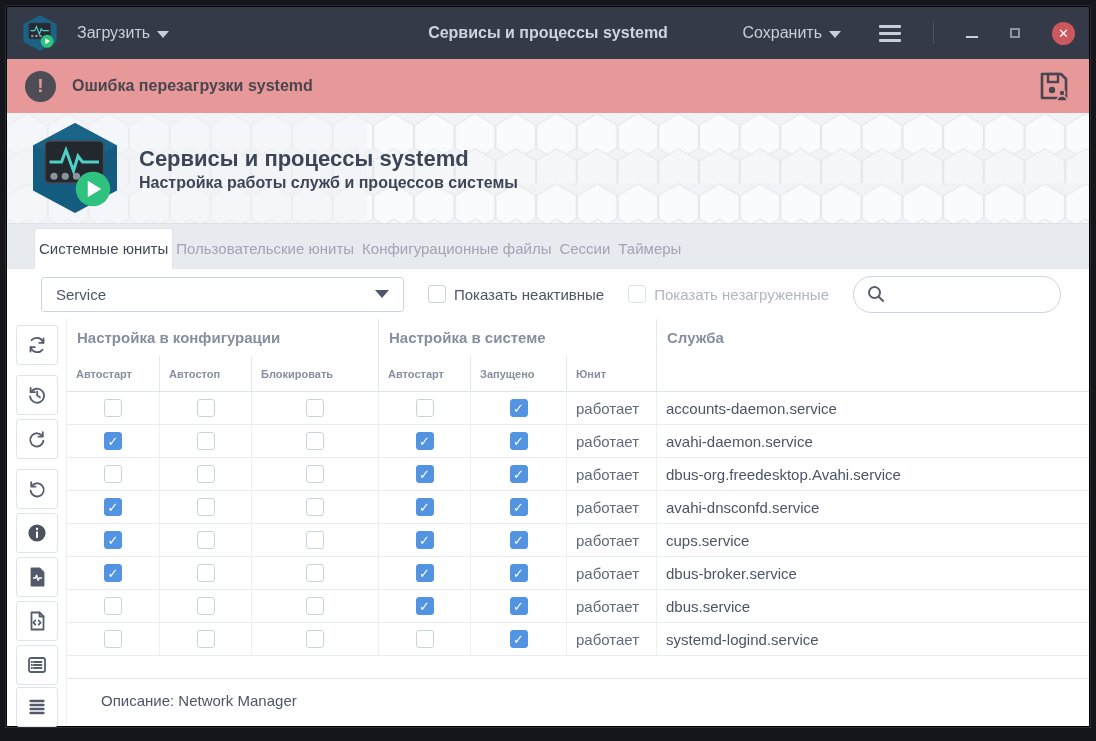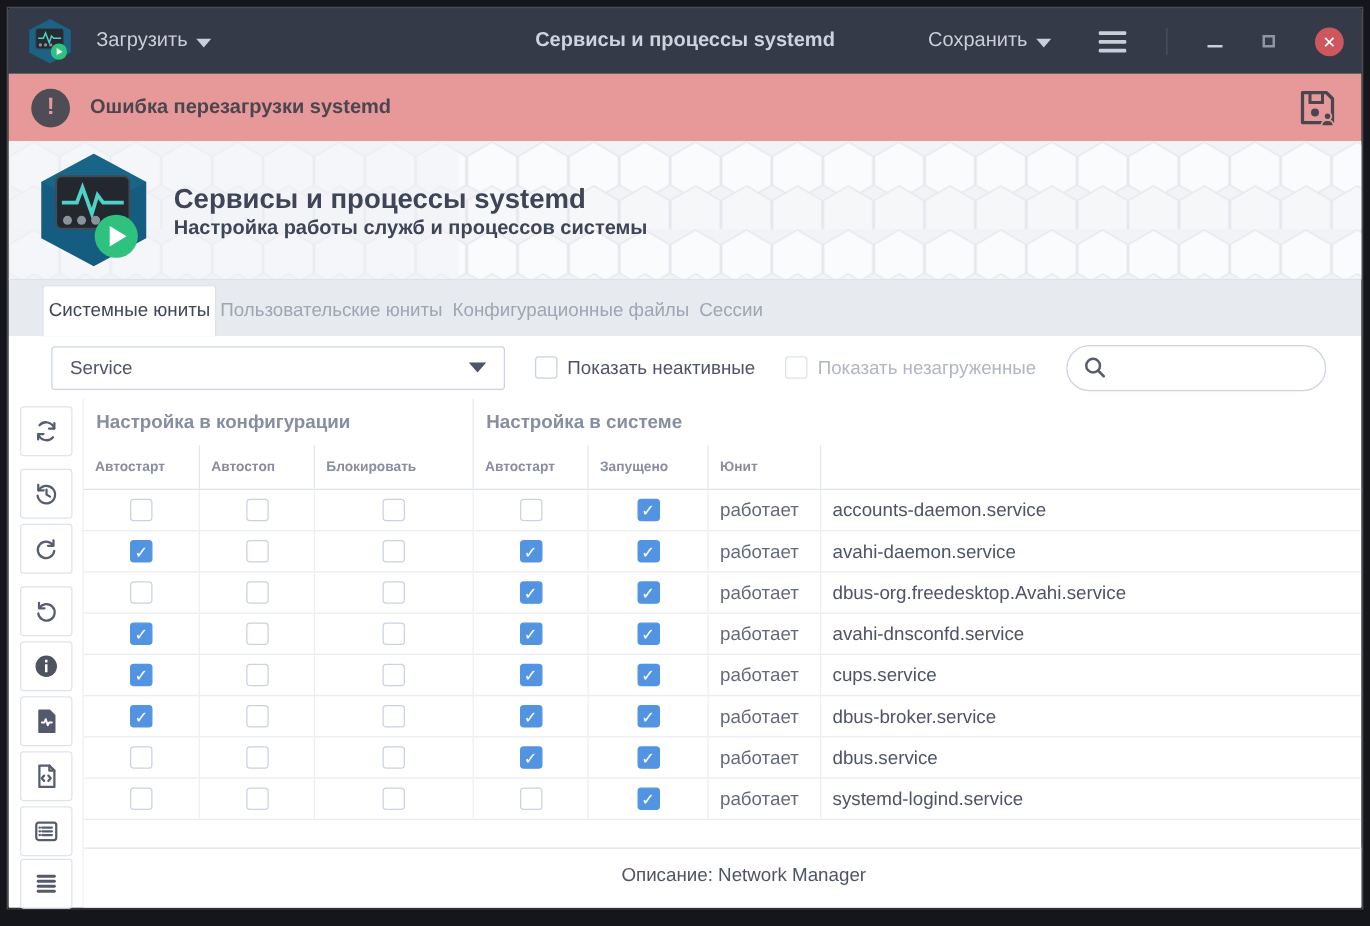--- a/index.html
+++ b/index.html
@@ -75,21 +75,21 @@
         display:flex; align-items:center; justify-content:center; }
   .cb.checked { background:#5294e2; border-color:#5294e2; }
   .cb.checked::after { content:"✓"; color:#fff; font-size:13px; font-weight:bold; line-height:1; }
   .chk-label.disabled .cb { border-color:#dde3ec; }
   .searchbox {
     margin-left:auto; width:208px; height:37px; border:1px solid #ccd4e0; border-radius:19px;
     display:flex; align-items:center; padding:0 10px 0 12px; gap:6px;
   }
   .searchbox input { border:none; outline:none; flex:1; font-size:15px; min-width:0; font-family:inherit; }
   
-  .content { flex:1; display:flex; min-height:0; background:#fff;text-align:center; }
+  .content { flex:1; display:flex; min-height:0; background:#fff; }
   .tools { width:60px; flex:none; display:flex; flex-direction:column; align-items:center; padding:4px 0 12px; border-right:1px solid #eceff3; }
   .tool-btn {
     width:42px; height:40px; border:1px solid #dfe3ea; border-radius:3px; background:#fff;
     display:flex; align-items:center; justify-content:center; margin:2px 0; flex:none;
   }
   .tool-btn svg { stroke:#555e6e; fill:none; stroke-width:1.8; stroke-linecap:round; stroke-linejoin:round; }
   .tool-sep { width:44px; height:1px; background:#e4e8ee; margin:3px 0; }
   .tool-btn.bottom { margin-top:auto; }
   .main { flex:1; display:flex; flex-direction:column; min-width:0; }
   
@@ -195,20 +195,21 @@
         <div class="banner-sub">Настройка работы служб и процессов системы</div>
       </div>
     </div>
   </div>
 
   <div class="tabbar">
     <div class="tab active">Системные юниты</div>
     <div class="tab">Пользовательские юниты</div>
     <div class="tab">Конфигурационные файлы</div>
     <div class="tab">Сессии</div>
+    <div class="tab">Таймеры</div>
   </div>
 
   <div class="filterrow">
     <div class="dropdown">
       <span>Service</span>
       <span class="caret"></span>
     </div>
     <div class="chk-label">
       <span class="cb"></span>
       <span>Показать неактивные</span>
@@ -297,20 +298,21 @@
               <line x1="4.5" y1="17" x2="17.5" y2="17"></line>
           </g>
         </svg>
       </div>
     </div>
 
     <div class="main">
       <div class="grid-row hdr1">
         <div class="gcell g1">Настройка в конфигурации</div>
         <div class="gcell g2">Настройка в системе</div>
+        <div class="gcell">Служба</div>
       </div>
       <div class="grid-row hdr2">
         <div class="hcell">Автостарт</div>
         <div class="hcell">Автостоп</div>
         <div class="hcell">Блокировать</div>
         <div class="hcell">Автостарт</div>
         <div class="hcell">Запущено</div>
         <div class="hcell">Юнит</div>
         <div class="hcell"></div>
       </div>

